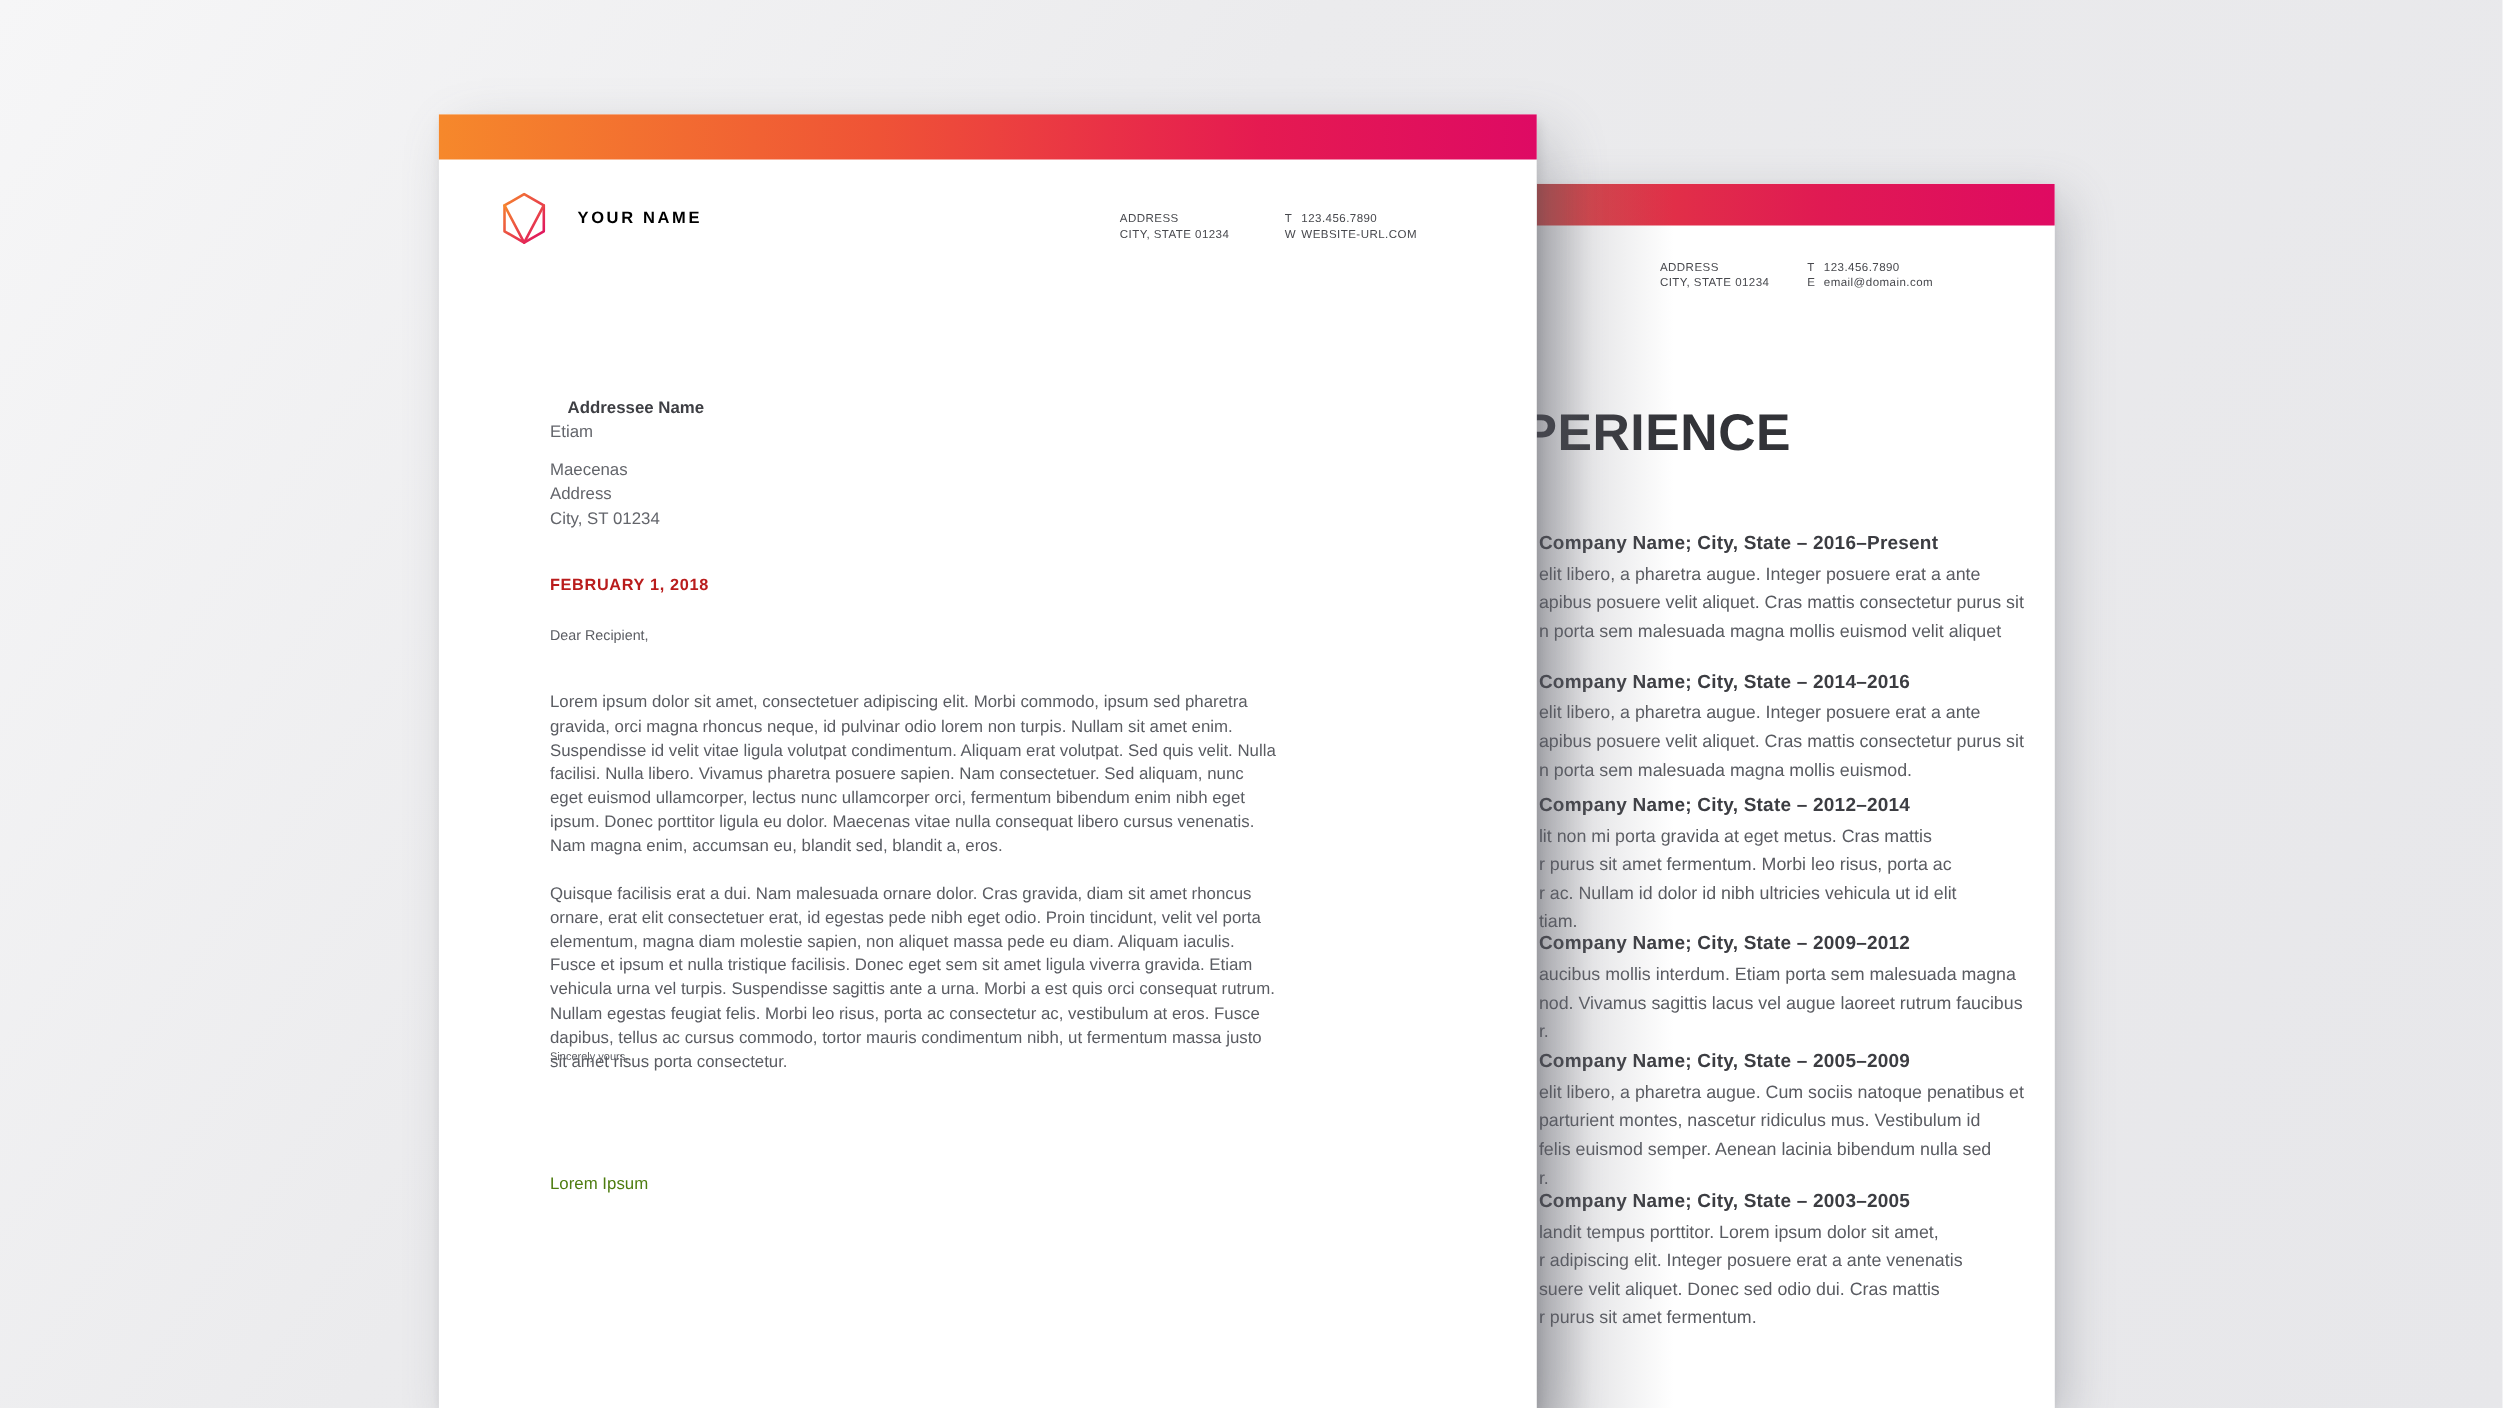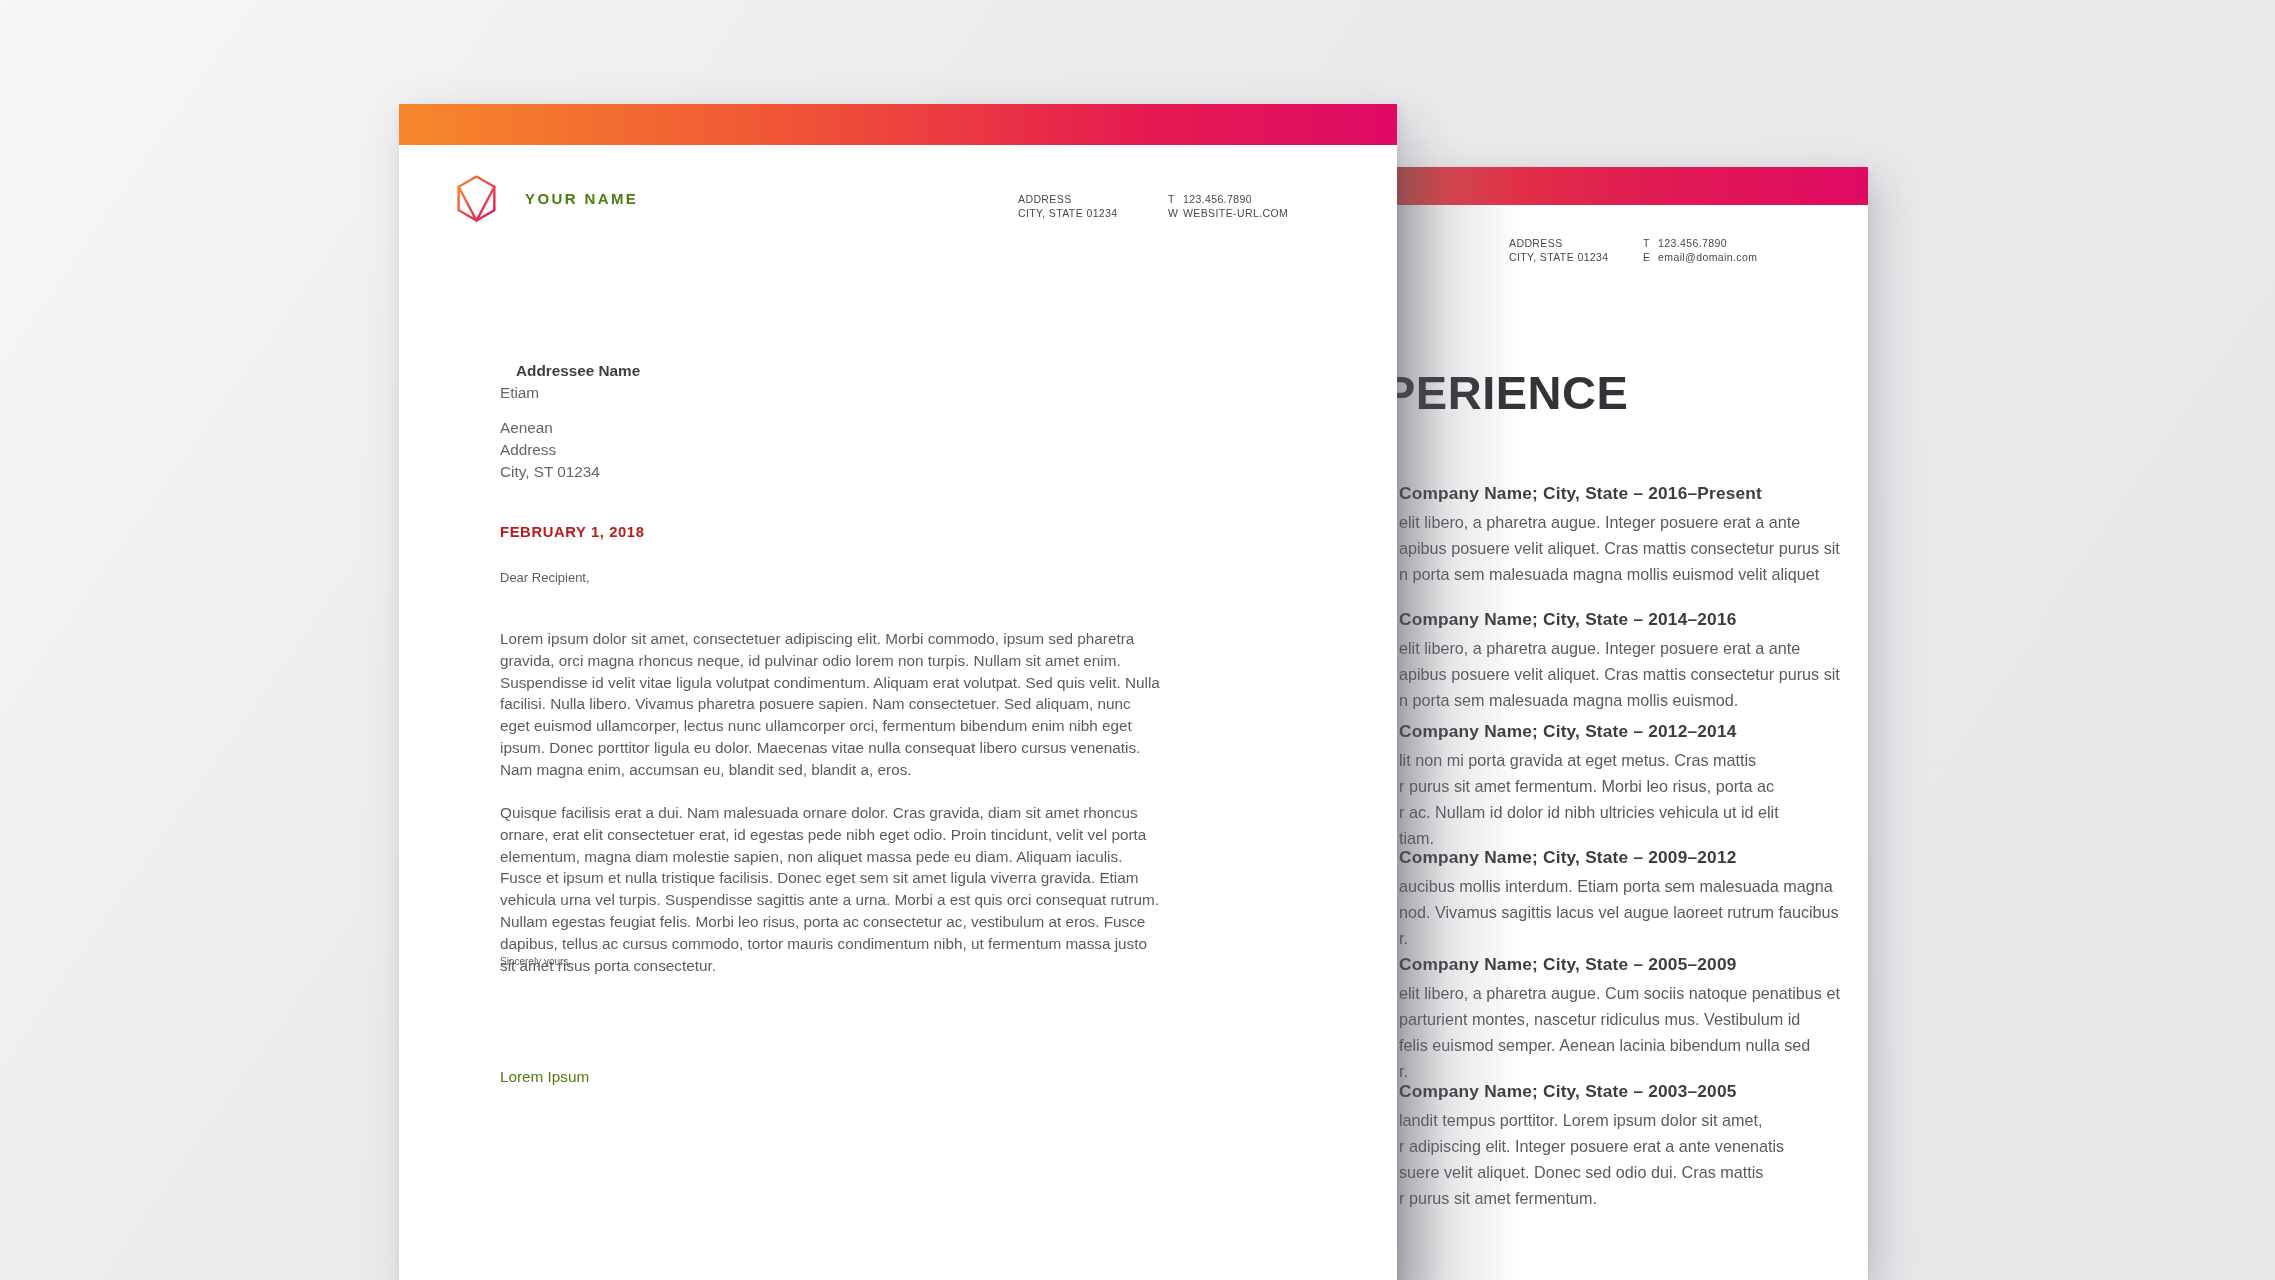--- a/index.html
+++ b/index.html
@@ -37,21 +37,21 @@
   }
 
   
   .page1{
     left:399px;top:104px;width:998px;height:1176px;z-index:2;
     box-shadow:16px 20px 46px rgba(104,106,116,.32), 2px 4px 10px rgba(0,0,0,.10);
   }
   .bar1{height:41px;background:linear-gradient(90deg,#F6882B 0%,#EF5336 40%,#E51A51 75%,#DE0A64 100%);}
   .brand{position:absolute;left:54px;top:71px;display:flex;align-items:center;}
   .logo{width:47px;height:47px;display:inline-block;}
-  .brand-name{margin-left:25px;font-size:15px;font-weight:bold;letter-spacing:2.4px;color:#4d7c0f;}
+  .brand-name{margin-left:25px;font-size:15px;font-weight:bold;letter-spacing:2.4px;color:#000000;}
   .l-col1{position:absolute;left:619px;top:88px;}
   .l-col2{position:absolute;left:769px;top:88px;}
   .recipient{position:absolute;left:101px;top:256px;font-size:15.3px;line-height:22px;color:#63656b;}
   .recipient .rname{font-weight:bold;color:#3e3f44;margin-left:16px;}
   .recipient .spacer{height:13px;}
   .date{position:absolute;left:101px;top:420px;font-size:14.8px;font-weight:bold;letter-spacing:.6px;color:#b91c1c;}
   .salutation{position:absolute;left:101px;top:466px;font-size:13px;color:#5a5c62;}
   .bodytext{position:absolute;left:101px;width:662px;margin:0;font-size:15.3px;line-height:21.8px;color:#5a5c62;}
   .para1{top:524px;}
   .para2{top:698px;}
@@ -153,21 +153,21 @@
     </div>
     <div class="l-col2 tinycaps">
       <div><span class="clabel">T</span><span>123.456.7890</span></div>
       <div><span class="clabel">W</span><span>WEBSITE-URL.COM</span></div>
     </div>
 
     <div class="recipient">
       <div class="rname">Addressee Name</div>
       <div>Etiam</div>
       <div class="spacer"></div>
-      <div>Aenean</div>
+      <div>Maecenas</div>
       <div>Address</div>
       <div>City, ST 01234</div>
     </div>
 
     <div class="date">FEBRUARY 1, 2018</div>
     <div class="salutation">Dear Recipient,</div>
 
     <p class="bodytext para1">Lorem ipsum dolor sit amet, consectetuer adipiscing elit. Morbi commodo, ipsum sed pharetra gravida, orci magna rhoncus neque, id pulvinar odio lorem non turpis. Nullam sit amet enim. Suspendisse id velit vitae ligula volutpat condimentum. Aliquam erat volutpat. Sed quis velit. Nulla facilisi. Nulla libero. Vivamus pharetra posuere sapien. Nam consectetuer. Sed aliquam, nunc eget euismod ullamcorper, lectus nunc ullamcorper orci, fermentum bibendum enim nibh eget ipsum. Donec porttitor ligula eu dolor. Maecenas vitae nulla consequat libero cursus venenatis. Nam magna enim, accumsan eu, blandit sed, blandit a, eros.</p>
     <p class="bodytext para2">Quisque facilisis erat a dui. Nam malesuada ornare dolor. Cras gravida, diam sit amet rhoncus ornare, erat elit consectetuer erat, id egestas pede nibh eget odio. Proin tincidunt, velit vel porta elementum, magna diam molestie sapien, non aliquet massa pede eu diam. Aliquam iaculis. Fusce et ipsum et nulla tristique facilisis. Donec eget sem sit amet ligula viverra gravida. Etiam vehicula urna vel turpis. Suspendisse sagittis ante a urna. Morbi a est quis orci consequat rutrum. Nullam egestas feugiat felis. Morbi leo risus, porta ac consectetur ac, vestibulum at eros. Fusce dapibus, tellus ac cursus commodo, tortor mauris condimentum nibh, ut fermentum massa justo sit amet risus porta consectetur.</p>
 

